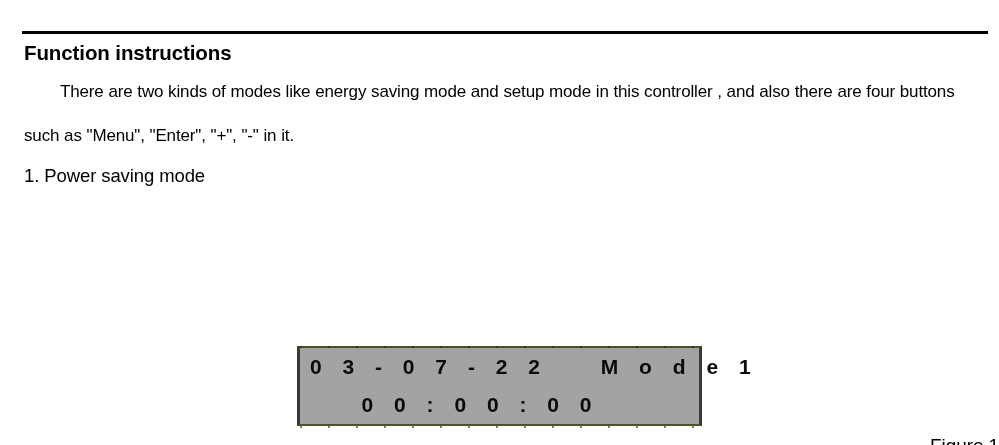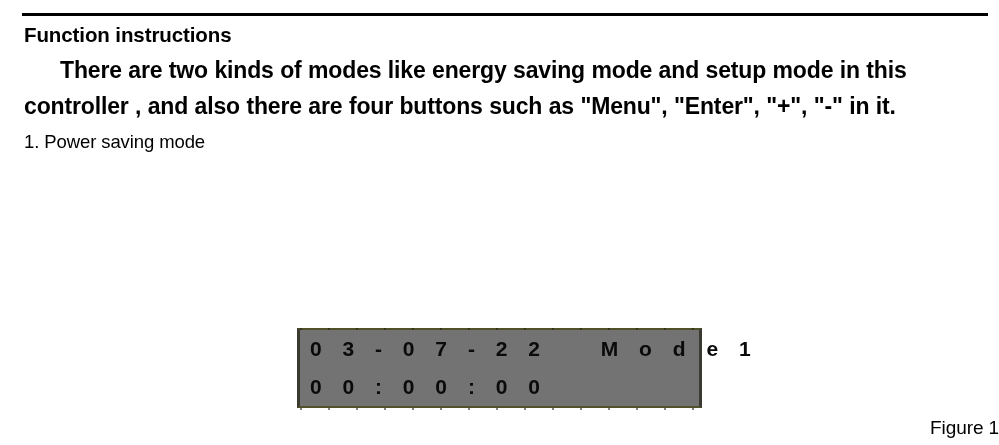--- a/index.html
+++ b/index.html
@@ -13,21 +13,21 @@
     background: #ffffff;
     font-family: "Liberation Sans", sans-serif;
     color: #000000;
     overflow: hidden;
     position: relative;
     -webkit-font-smoothing: none;
   }
 
   .page {
     position: absolute;
-    left: 0; top: 0;
+    left: 0; top: 18px;
     width: 999px;
     height: 361px;
   }
 
   
   .top-rule {
     position: absolute;
     left: 22px;
     top: 13px;
     width: 966px;
@@ -52,44 +52,44 @@
 
   h2.section-heading {
     font-size: 18.5px;
     font-weight: normal;
     margin: 6px 0 2px 0;
     line-height: 1.3;
     letter-spacing: -0.1px;
   }
 
   p.para {
-    font-size: 23px;
-    font-weight: bold;
+    font-size: 17px;
+    font-weight: normal;
     margin: 0 0 1px 0;
-    line-height: 36px;
+    line-height: 44px;
     text-indent: 36px;
     letter-spacing: -0.15px;
     word-spacing: 0.2px;
   }
 
   
   .figure-wrap {
     position: absolute;
     left: 0;
     top: 328px;
     width: 999px;
     text-align: center;
   }
 
   .lcd {
     position: relative;
     display: inline-block;
     width: 405px;
     height: 80px;
-    background: #737373;
+    background: #a3a3a3;
     border-left: 3px solid #3a3a30;
     border-right: 3px solid #3a3a30;
     border-top: 2px solid #51512a;
     border-bottom: 2px solid #51512a;
     box-sizing: border-box;
     text-align: left;
     vertical-align: top;
   }
 
   
@@ -119,22 +119,22 @@
     letter-spacing: 7.5px;
     white-space: pre;
     height: 38px;
     line-height: 38px;
   }
   .lcd-line-1 {
     padding-left: 10px;
   }
   .lcd-line-2 {
     padding-left: 10px;
-    text-align: left;
-    padding-right: 48px;
+    text-align: right;
+    padding-right: 100px;
   }
 
   .figure-caption {
     display: block;
     width: 999px;
     text-align: right;
     font-size: 19px;
     margin-top: 9px;
     letter-spacing: -0.1px;
   }

